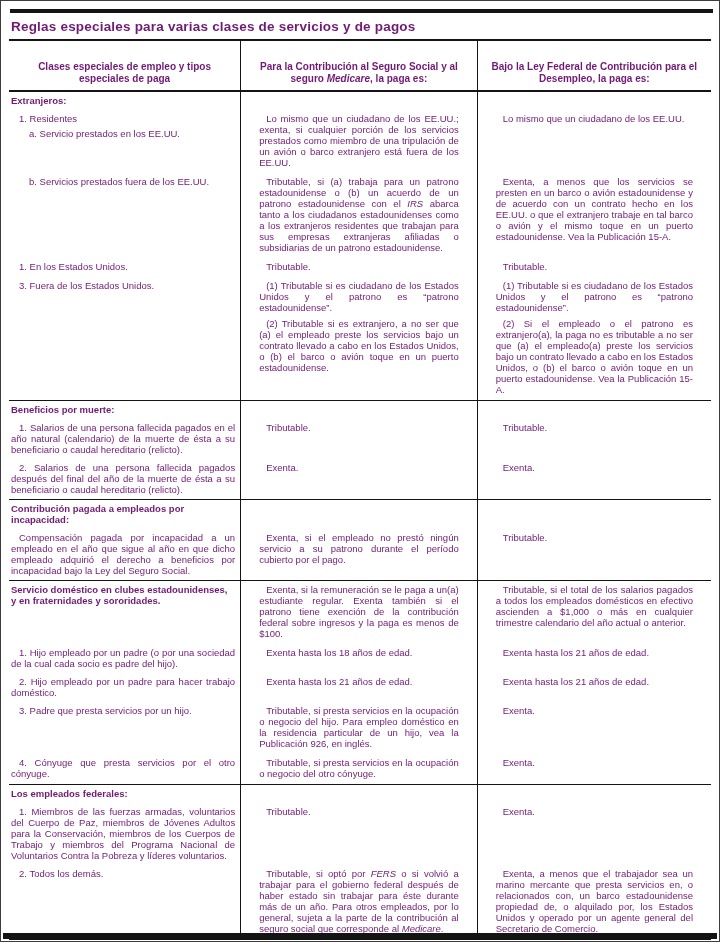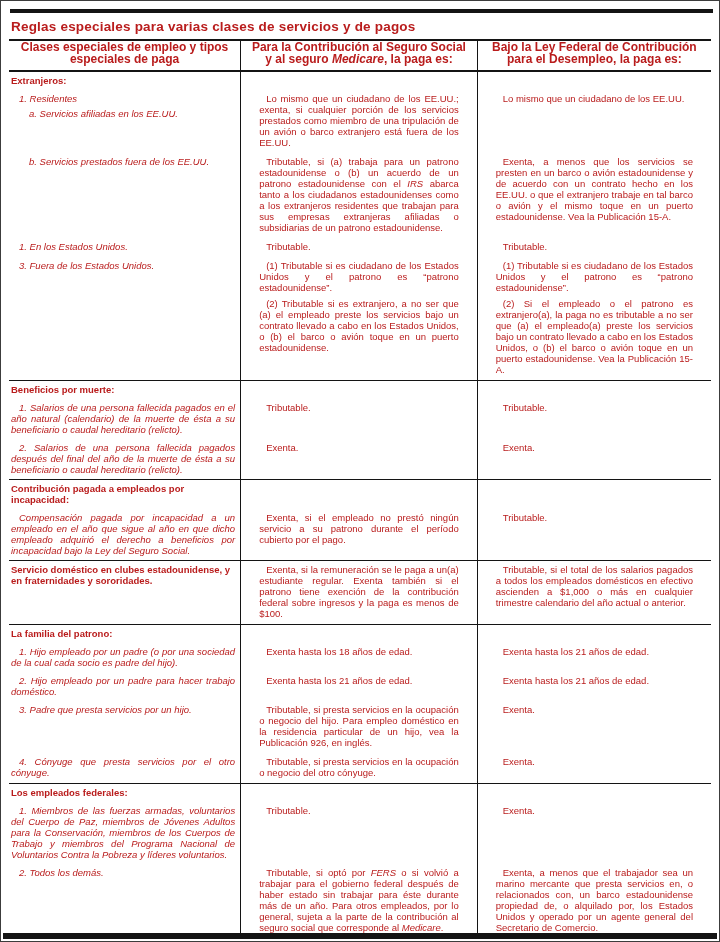--- a/index.html
+++ b/index.html
@@ -5,21 +5,21 @@
   html,body { margin:0; padding:0; background:#e8e8e8; }
   * { box-sizing:border-box; }
   .page {
     position:relative;
     width:720px; height:942px;
     margin:0 auto;
     background:#ffffff;
     border:1px solid #3c3c3c;
     overflow:hidden;
     font-family:"Liberation Sans","DejaVu Sans",sans-serif;
-    color:#b91c1c;
+    color:#701a75;
   }
   .content { padding:0 8px; }
   .top-bar {
     height:4px; background:#141414;
     margin:8px 6px 5px 9px;
   }
   .page-title {
     font-size:13.5px; font-weight:bold; line-height:16px;
     padding:1px 0 4px 2px;
     border-bottom:2px solid #141414;
@@ -28,36 +28,36 @@
   table.rules {
     width:100%;
     border-collapse:collapse;
     table-layout:fixed;
     font-size:9.5px; line-height:11px;
   }
   col.c1 { width:33.0%; }
   col.c2 { width:33.7%; }
   col.c3 { width:33.3%; }
   th {
-    font-size:12px; line-height:12px; font-weight:bold;
+    font-size:10px; line-height:12px; font-weight:bold;
     text-align:center; vertical-align:middle;
-    padding:0 8px 5px;
+    padding:20px 8px 5px;
     border-bottom:2px solid #141414;
   }
   td {
     vertical-align:top;
     padding:3px 6px 4px;
   }
   td.c1 { padding-left:2px; padding-right:5px; }
   th + th, td + td { border-left:1px solid #141414; }
   tr.sec-first td { border-top:1.5px solid #141414; }
   tbody tr:last-child td { border-bottom:0; }
   table.rules { border-bottom:1px solid #141414; }
   .sec-title { font-weight:bold; text-align:left; }
-  .lbl { text-align:justify;font-style:italic; }
+  .lbl { text-align:justify; }
   .lbl.lvl1 { text-indent:8px; }
   .lbl.lvl2 { text-indent:18px; }
   .lbl + .lbl { margin-top:4px; }
   .para {
     margin:0 12px 5px;
     text-align:justify;
     text-indent:7px;
   }
   .para:last-child { margin-bottom:1px; }
   .bottom-bar {
@@ -89,21 +89,21 @@
           <tr class="sec-first">
             <td class="c1">
               <div class="sec-title">Extranjeros:</div>
             </td>
             <td class="c2"></td>
             <td class="c3"></td>
           </tr>
           <tr>
             <td class="c1">
               <div class="lbl lvl1">1. Residentes</div>
-              <div class="lbl lvl2">a. Servicios afiliadas en los EE.UU.</div>
+              <div class="lbl lvl2">a. Servicio prestados en los EE.UU.</div>
             </td>
             <td class="c2">
               <p class="para">Lo mismo que un ciudadano de los EE.UU.; exenta, si cualquier porción de los servicios prestados como miembro de una tripulación de un avión o barco extranjero está fuera de los EE.UU.</p>
             </td>
             <td class="c3">
               <p class="para">Lo mismo que un ciudadano de los EE.UU.</p>
             </td>
           </tr>
           <tr>
             <td class="c1">
@@ -182,35 +182,28 @@
             </td>
             <td class="c2">
               <p class="para">Exenta, si el empleado no prestó ningún servicio a su patrono durante el período cubierto por el pago.</p>
             </td>
             <td class="c3">
               <p class="para">Tributable.</p>
             </td>
           </tr>
           <tr class="sec-first">
             <td class="c1">
-              <div class="sec-title">Servicio doméstico en clubes estadounidense, y en fraternidades y sororidades.</div>
+              <div class="sec-title">Servicio doméstico en clubes estadounidenses, y en fraternidades y sororidades.</div>
             </td>
             <td class="c2">
               <p class="para">Exenta, si la remuneración se le paga a un(a) estudiante regular. Exenta también si el patrono tiene exención de la contribución federal sobre ingresos y la paga es menos de $100.</p>
             </td>
             <td class="c3">
               <p class="para">Tributable, si el total de los salarios pagados a todos los empleados domésticos en efectivo ascienden a $1,000 o más en cualquier trimestre calendario del año actual o anterior.</p>
             </td>
-          </tr>
-          <tr class="sec-first">
-            <td class="c1">
-              <div class="sec-title">La familia del patrono:</div>
-            </td>
-            <td class="c2"></td>
-            <td class="c3"></td>
           </tr>
           <tr>
             <td class="c1">
               <div class="lbl lvl1">1. Hijo empleado por un padre (o por una sociedad de la cual cada socio es padre del hijo).</div>
             </td>
             <td class="c2">
               <p class="para">Exenta hasta los 18 años de edad.</p>
             </td>
             <td class="c3">
               <p class="para">Exenta hasta los 21 años de edad.</p>

